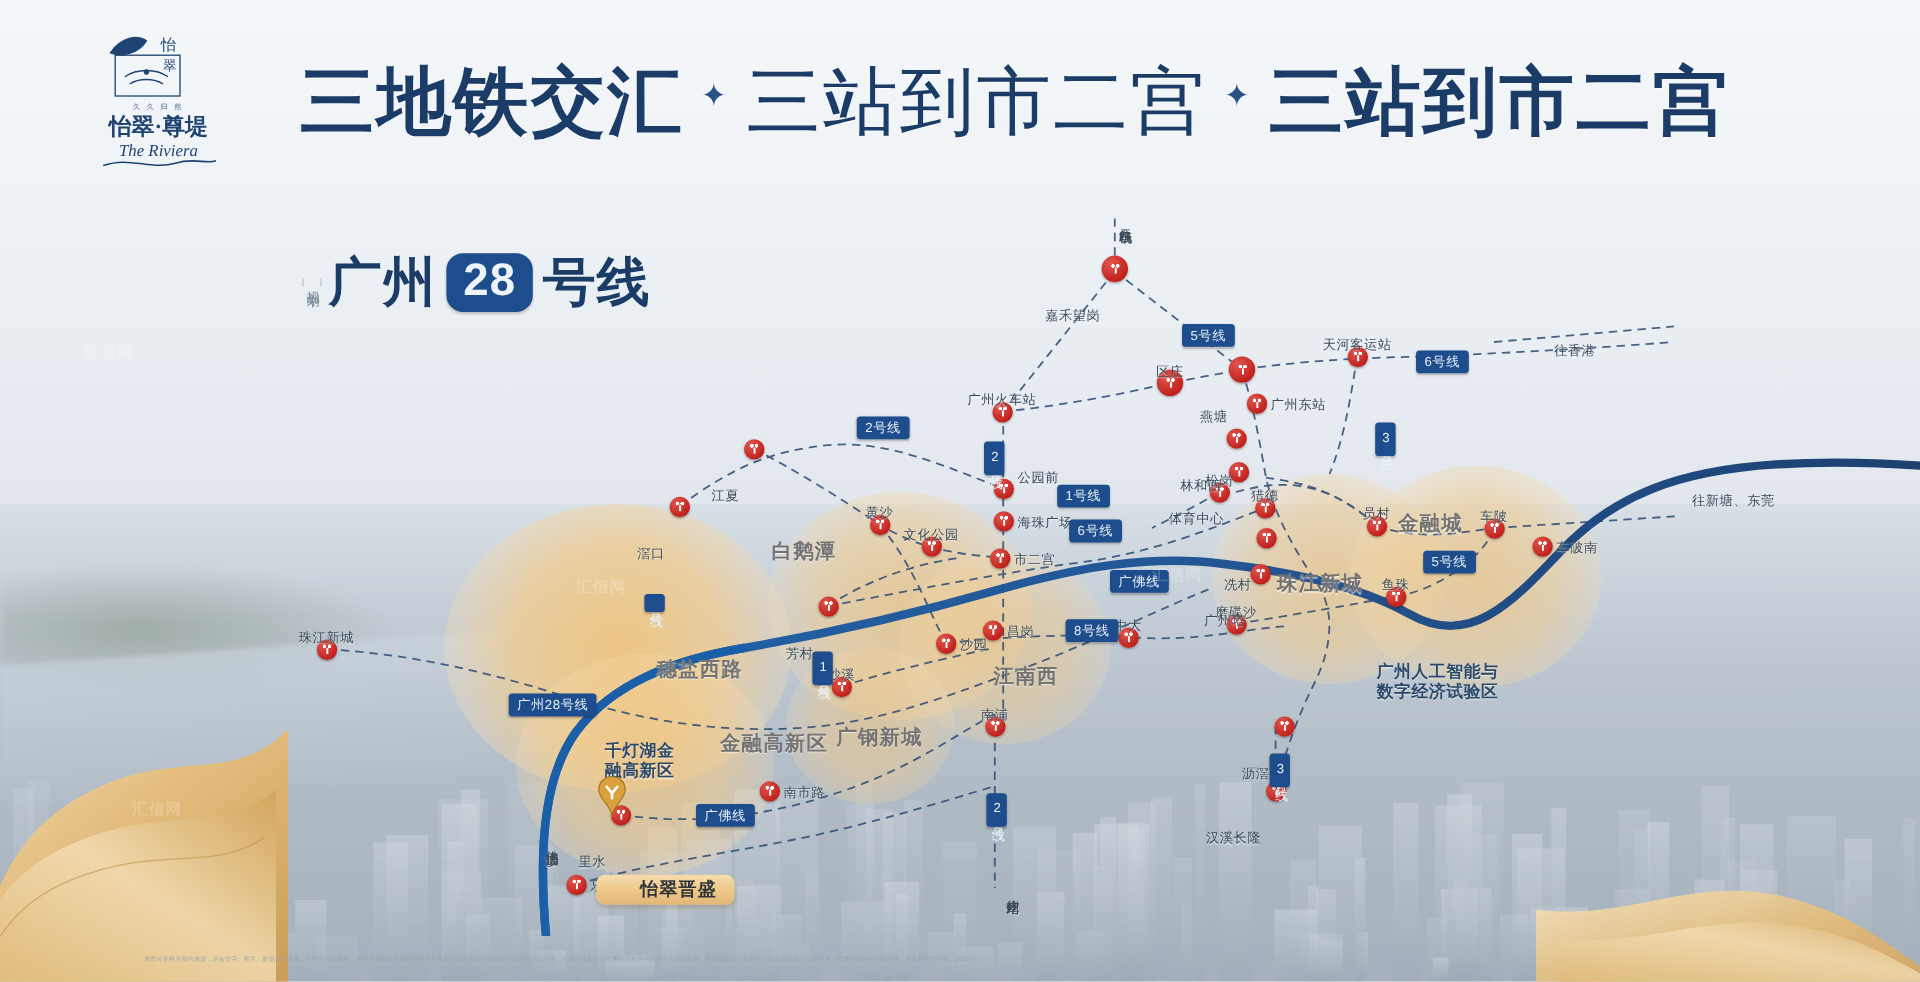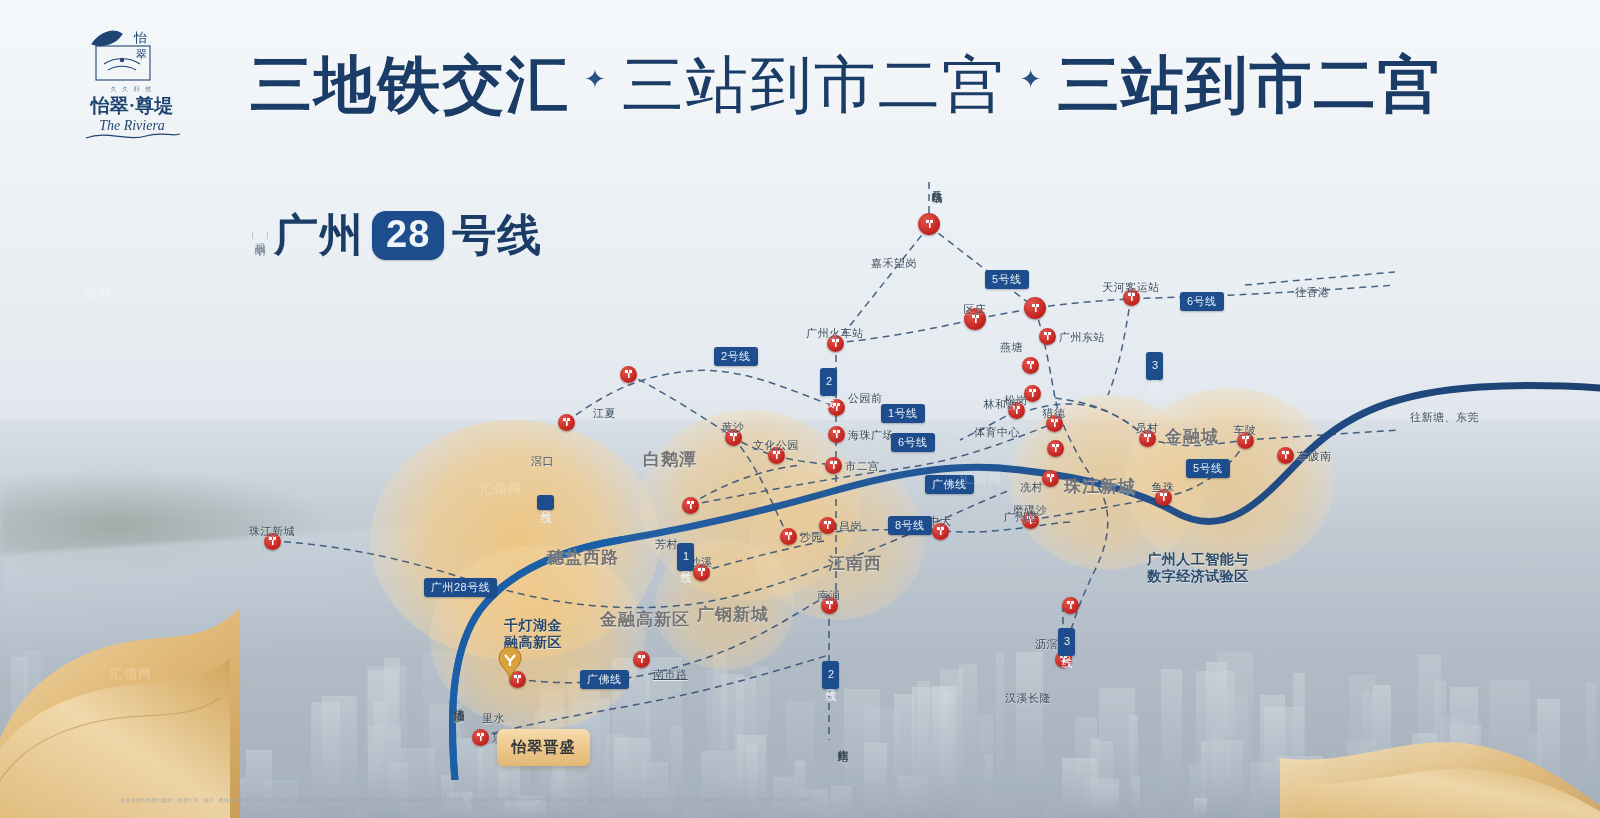--- a/index.html
+++ b/index.html
@@ -132,21 +132,21 @@
 
   .gold-plate{
     position:absolute;border-radius:7px;
     background:linear-gradient(180deg,#f6dcae 0%,#eec98c 48%,#e2b775 100%);
     box-shadow:0 2px 4px rgba(120,90,40,.3);
     color:#31353a;font-weight:700;letter-spacing:2px;
     display:flex;align-items:center;justify-content:center;
     font-family:"Liberation Serif","DejaVu Serif",serif;
   }
   .proj-main{left:395px;top:522px;width:148px;height:44px;font-size:27px;}
-  .proj-sec{left:497px;top:729px;width:93px;height:37px;font-size:15px;letter-spacing:1px;}
+  .proj-sec{left:497px;top:729px;width:93px;height:25px;font-size:15px;letter-spacing:1px;padding-left:22px;}
 
   .disclaimer{
     position:absolute;left:120px;bottom:14px;width:1180px;
     font-size:5px;line-height:8px;color:#97a3ad;letter-spacing:.2px;
     opacity:.85;
   }
   .wm{position:absolute;font-size:13px;color:rgba(255,255,255,.5);font-weight:700;letter-spacing:1px;pointer-events:none;}
 </style>
 </head>
 <body>
@@ -566,21 +566,21 @@
         <div class="lbl r" style="left: 1043px; top: 302px;">冼村</div>
         <div class="lbl r" style="left: 1038px; top: 332px;">广州塔</div>
         <div class="lbl c" style="left: 1147px; top: 281px;">员村</div>
         <div class="lbl c" style="left: 1245px; top: 283px;">车陂</div>
         <div class="lbl" style="left: 1297px; top: 309px;">车陂南</div>
         <div class="lbl c" style="left: 1163px; top: 340px;">鱼珠</div>
         <div class="lbl r" style="left: 1058px; top: 459px;">沥滘</div>
         <div class="lbl r" style="left: 1051px; top: 513px;">汉溪长隆</div>
         <div class="lbl c" style="left: 829px; top: 448px;">南浦</div>
         <div class="lbl c" style="left: 272px; top: 384px;">珠江新城</div>
-        <div class="lbl" style="left: 653px; top: 527px; text-decoration: underline;">南市路</div>
+        <div class="lbl" style="left: 653px; top: 513px;">南市路</div>
         <div class="lbl r" style="left: 505px; top: 533px;">里水</div>
         <div class="lbl" style="left: 492px; top: 591px;">乐平</div>
         <div class="lbl c" style="left: 701px; top: 415px;">沙溪</div>
       </div>
 
     <div id="districtLayer">
         <div class="lbl big c" style="left: 670px; top: 308px;">白鹅潭</div>
         <div class="lbl big c" style="left: 855px; top: 412px;">江南西</div>
         <div class="lbl big c" style="left: 1100px; top: 335px;">珠江新城</div>
         <div class="lbl big c" style="left: 1192px; top: 285px;">金融城</div>

